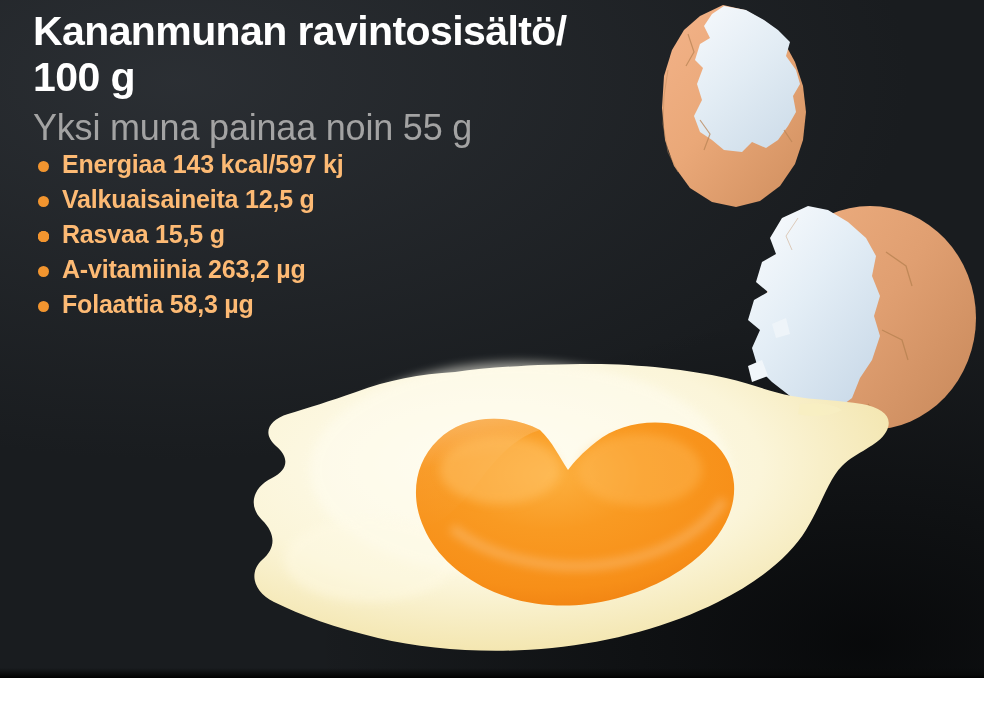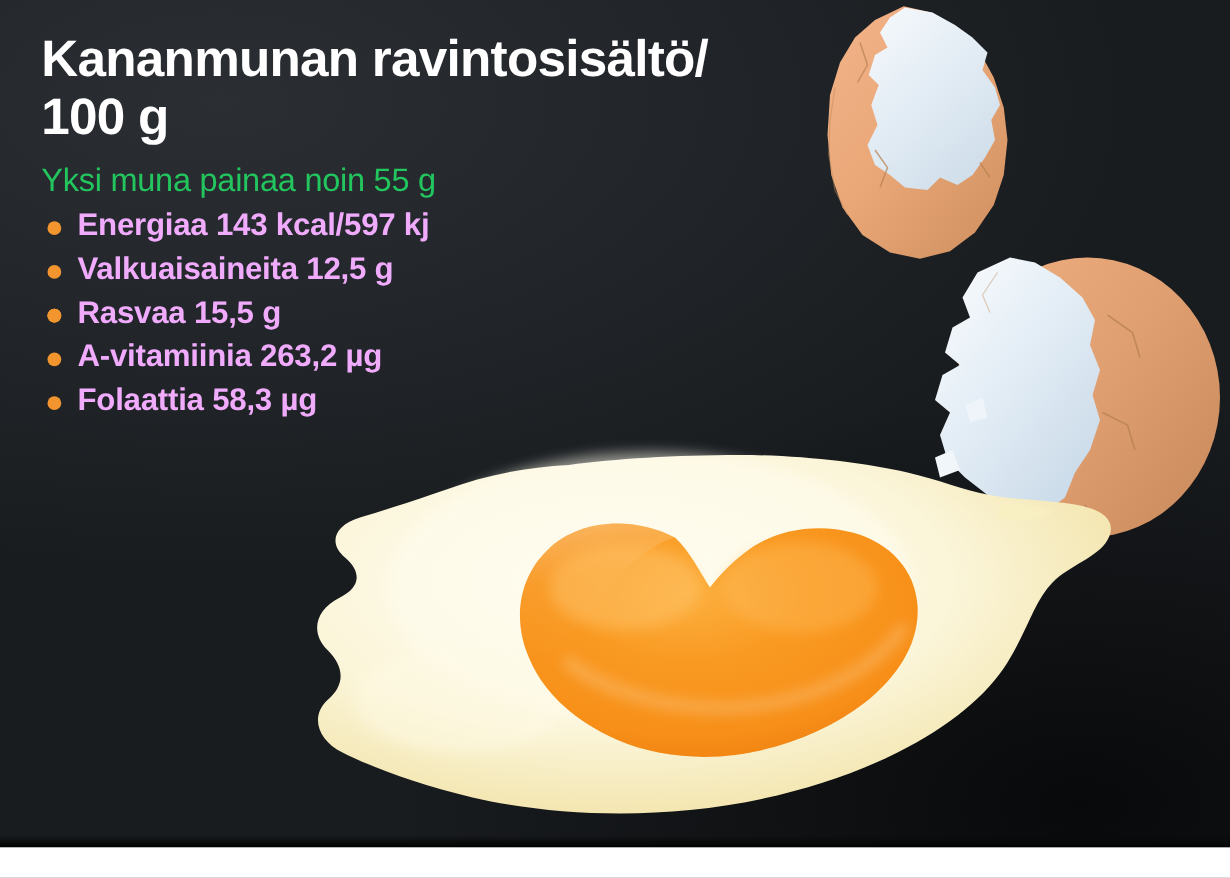--- a/index.html
+++ b/index.html
@@ -51,53 +51,53 @@
     top: 678px;
     width: 984px;
     height: 24px;
     background: #ffffff;
   }
 
   
   .text-block {
     position: absolute;
     left: 33px;
-    top: 24px;
+    top: 8px;
     width: 620px;
     z-index: 40;
   }
   .title {
     margin: 0;
     color: #ffffff;
     font-size: 41px;
     line-height: 46px;
     font-weight: 700;
     letter-spacing: -0.6px;
     font-stretch: condensed;
     white-space: pre-line;
   }
   .subtitle {
     margin: 12px 0 0 0;
-    color: #22c55e;
-    font-size: 26px;
+    color: #a3a3a3;
+    font-size: 36px;
     line-height: 32px;
     font-weight: 400;
     letter-spacing: -0.2px;
   }
 
   .nutrient-list {
     list-style: none;
     margin: 4px 0 0 0;
     padding: 0;
   }
   .nutrient-item {
     position: relative;
     padding-left: 29px;
     margin-top: 6px;
-    color: #f0abfc;
+    color: #fdba74;
     font-size: 25px;
     line-height: 29px;
     font-weight: 700;
     letter-spacing: -0.2px;
   }
   .nutrient-item .dot {
     position: absolute;
     left: 5px;
     top: 11px;
     width: 11px;

